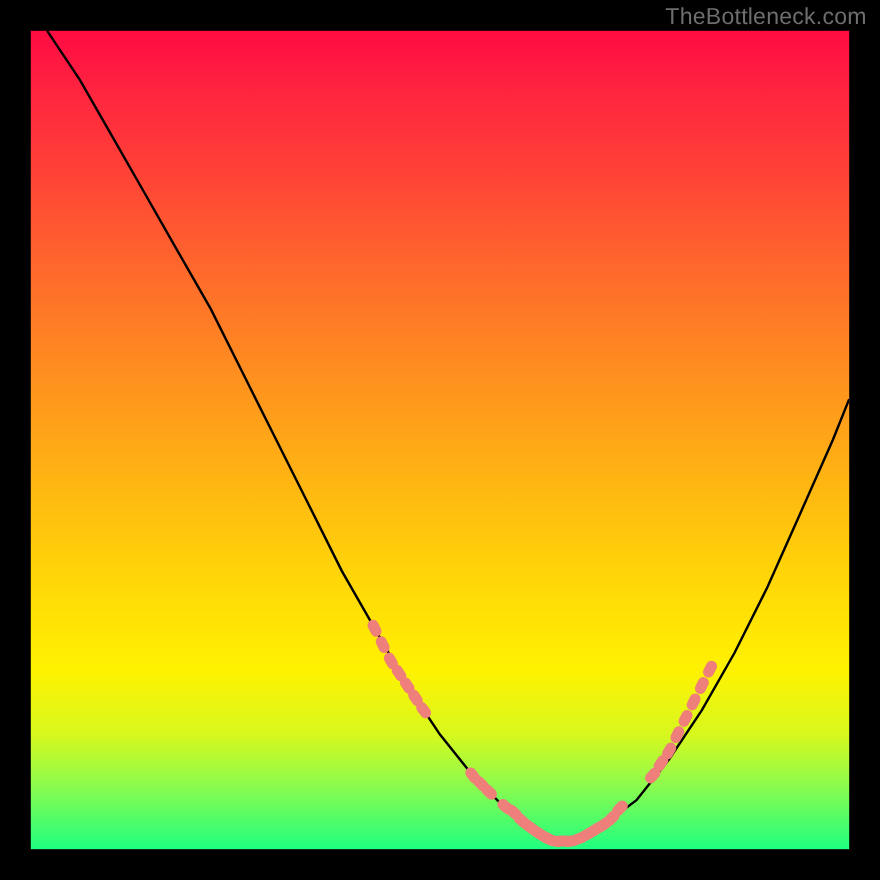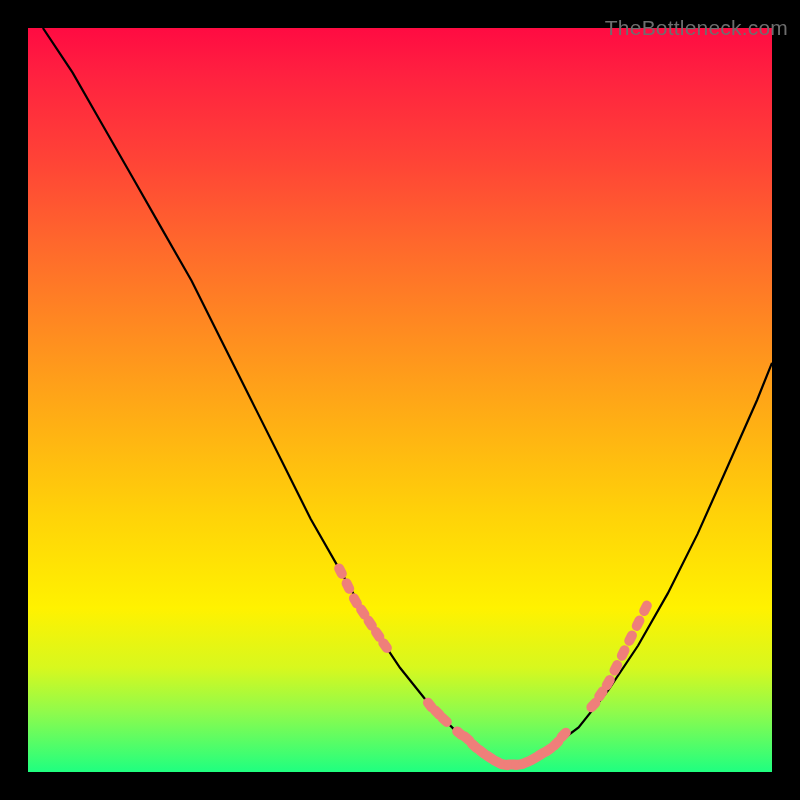--- a/index.html
+++ b/index.html
@@ -31,21 +31,21 @@
       #ffd408 66%,
       #fff200 78%,
       #d7f81e 86%,
       #8ffb4c 92%,
       #1fff80 100%
     );
     overflow: hidden;
   }
   .watermark {
     position: absolute;
-    top: 16px;
+    top: 4px;
     right: 12px;
     color: #6e6e6e;
     font-size: 21px;
     font-weight: 500;
     letter-spacing: 0.2px;
   }
   svg.curve {
     position: absolute;
     left: 0;
     top: 0;

